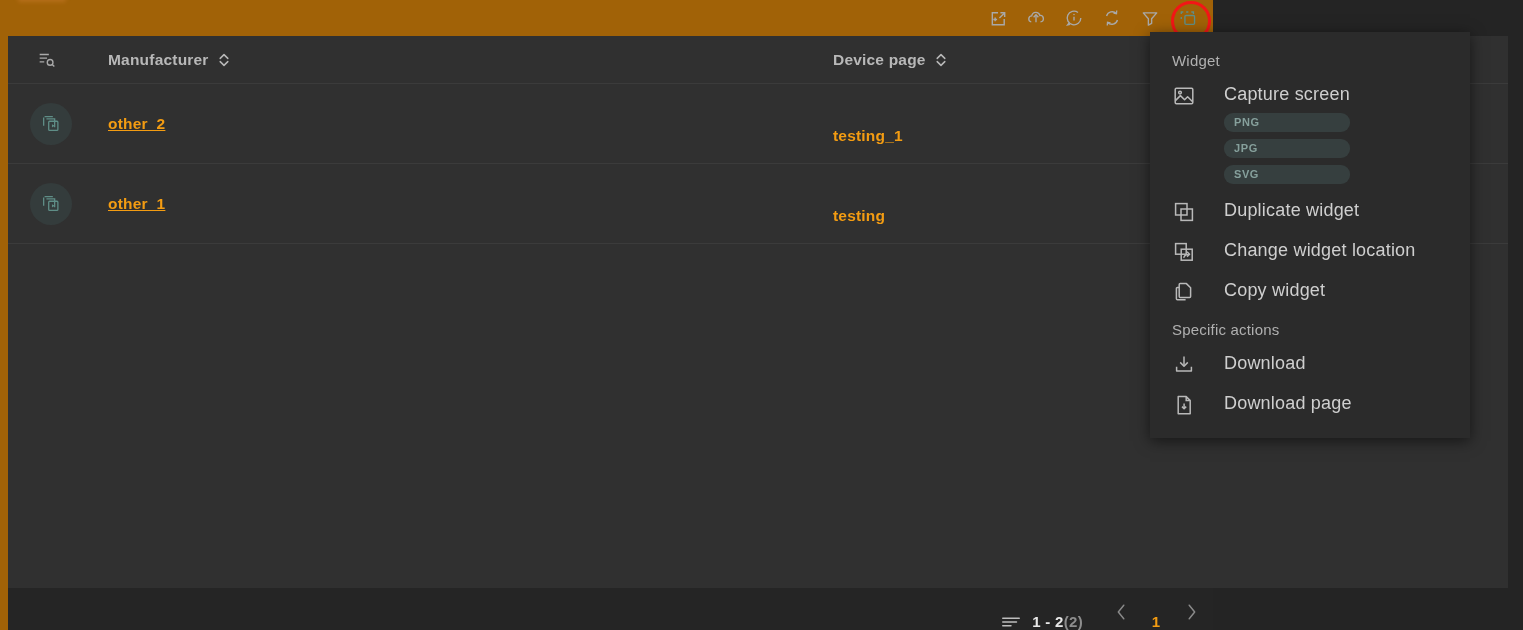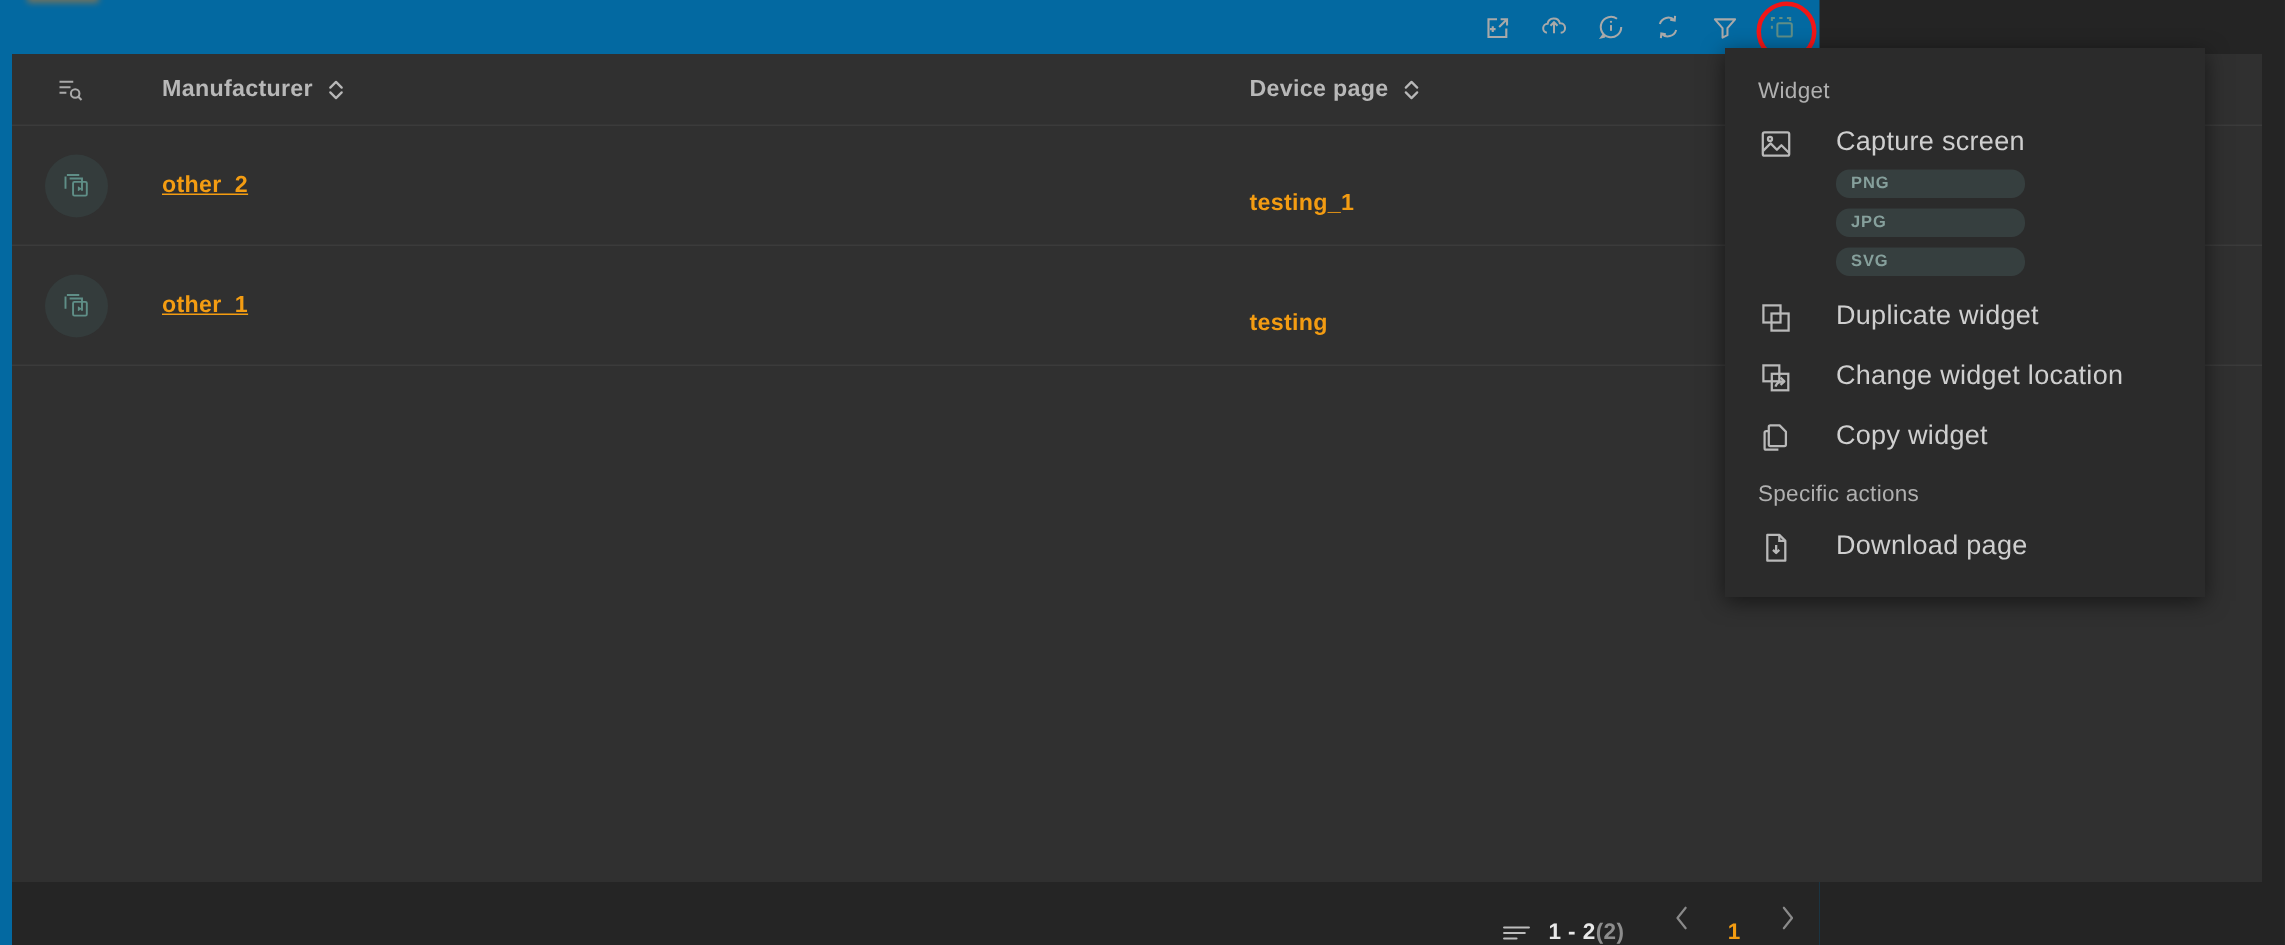--- a/index.html
+++ b/index.html
@@ -5,21 +5,21 @@
   * { box-sizing: border-box; margin: 0; padding: 0; }
   html, body {
     width: 1523px; height: 630px;
     background: #242424;
     font-family: "Liberation Sans", sans-serif;
     overflow: hidden;
   }
   #app {
     position: relative;
     width: 1213px; height: 630px;
-    background: #0369a1;
+    background: #a16207;
   }
 
   
   .top-accent {
     position: absolute;
     left: 18px; top: -6px;
     width: 48px; height: 8px;
     background: #c87a2a;
     opacity: 0.55;
     filter: blur(2px);
@@ -394,20 +394,30 @@
         <svg width="24" height="24" viewBox="0 0 24 24" fill="none" stroke="#b9b9b9" stroke-width="1.5">
           <path d="M8.2 3.6h6.2l4.2 4.2v8.6a1 1 0 0 1-1 1h-9.4a1 1 0 0 1-1-1V4.6a1 1 0 0 1 1-1z" stroke-linejoin="round"></path>
           <path d="M7 7.4H5.4a1 1 0 0 0-1 1v10.4a1 1 0 0 0 1 1h8.2" stroke-linejoin="round"></path>
         </svg>
       </span>
       <span class="menu-label">Copy widget</span>
     </div>
 
     <div class="menu-section">Specific actions</div>
 
+    <div class="menu-item">
+      <span class="menu-ico">
+        <svg width="24" height="24" viewBox="0 0 24 24" fill="none" stroke="#b9b9b9" stroke-width="1.5">
+          <path d="M12 3.4v9.2"></path>
+          <path d="M8.2 9.4L12 13.2l3.8-3.8" stroke-linejoin="round"></path>
+          <path d="M4.6 13.8v4.2h14.8v-4.2" stroke-linejoin="round"></path>
+        </svg>
+      </span>
+      <span class="menu-label">Download</span>
+    </div>
 
     <div class="menu-item">
       <span class="menu-ico">
         <svg width="24" height="24" viewBox="0 0 24 24" fill="none" stroke="#b9b9b9" stroke-width="1.5">
           <path d="M6.2 3.6h8l4 4v13.2H6.2z" stroke-linejoin="round"></path>
           <path d="M14.2 3.6v4h4"></path>
           <path d="M12.1 10.4v5.2"></path>
           <path d="M10 13.6l2.1 2.1 2.1-2.1" stroke-linejoin="round"></path>
         </svg>
       </span>

